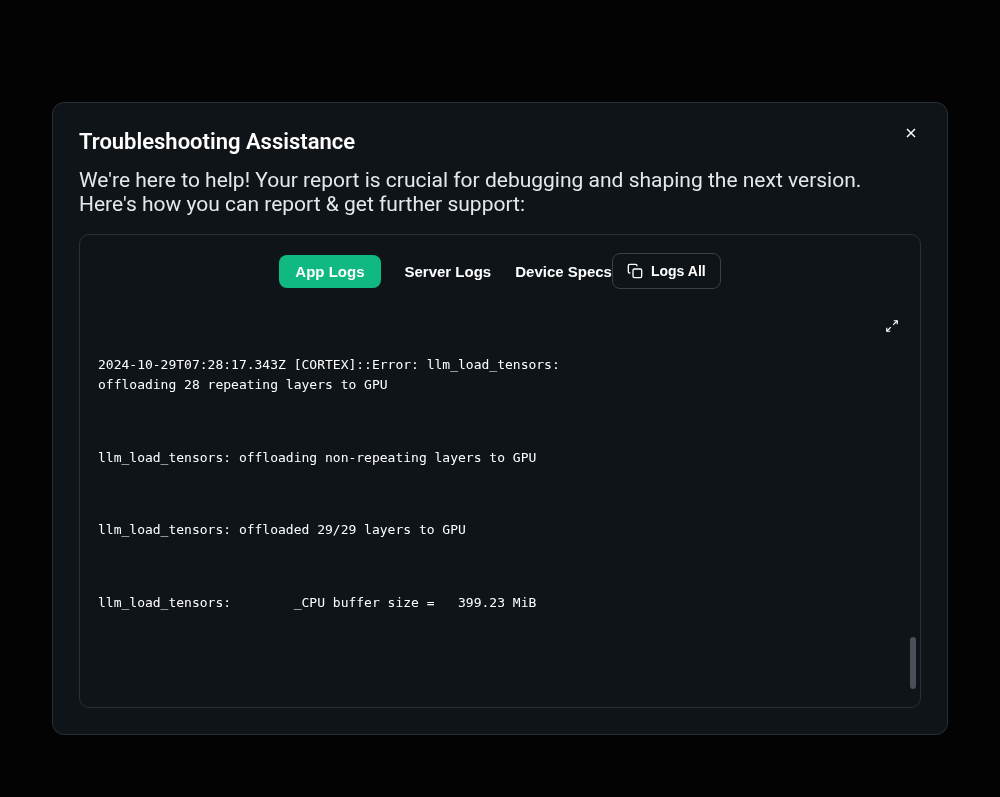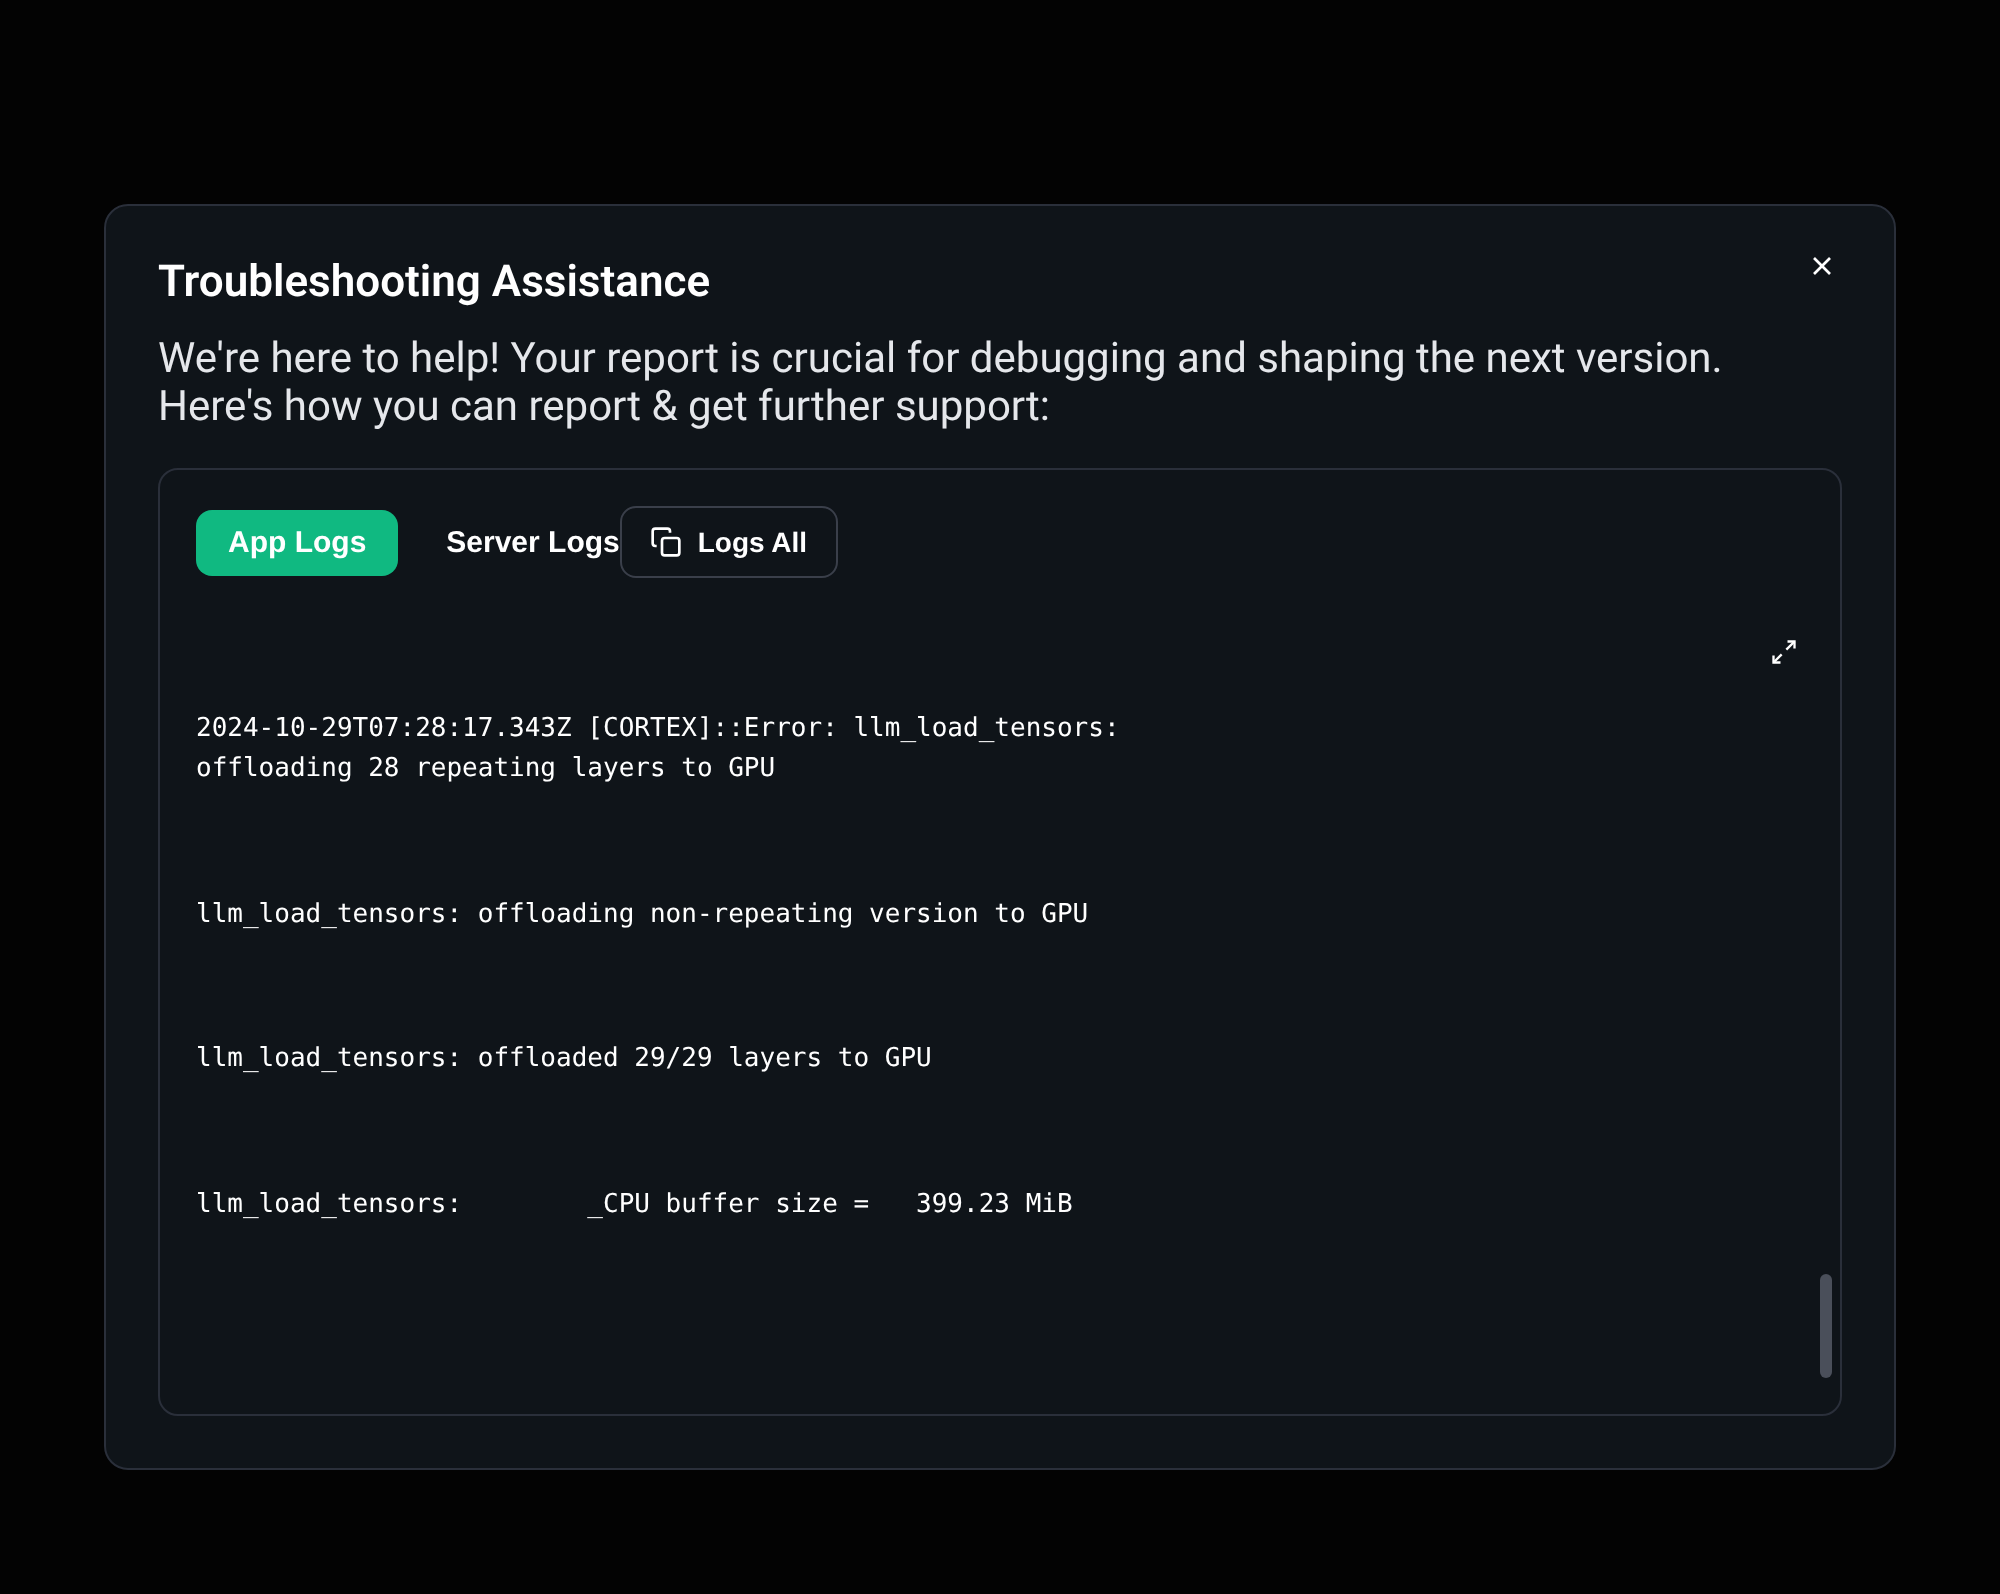--- a/index.html
+++ b/index.html
@@ -59,21 +59,21 @@
       font-size: 21px;
       margin-bottom: 18px;
     }
     .panel {
       border: 1px solid #2a2f3a;
       border-radius: 10px;
       overflow: hidden;
     }
     .toolbar {
       display: flex;
-      justify-content: flex-start;
+      justify-content: center;
       align-items: center;
       padding: 18px 18px 14px 18px;
     }
     .tabs {
       display: flex;
       gap: 24px;
       align-items: center;
     }
     .tab {
       background: none;
@@ -183,20 +183,21 @@
     </button>
   </div>
 
   <p class="modal-subtitle">We're here to help! Your report is crucial for debugging and shaping the next version. Here's how you can report &amp; get further support:</p>
 
   <div class="panel">
     <div class="toolbar">
       <div class="tabs">
         <button class="tab active">App Logs</button>
         <button class="tab">Server Logs</button>
+        <button class="tab">Device Specs</button>
       </div>
       <div class="actions">
         <button class="action-btn">
           <svg class="icon-svg" viewBox="0 0 24 24">
             <rect x="9" y="9" width="13" height="13" rx="2" ry="2"></rect>
             <path d="M5 15H4a2 2 0 0 1-2-2V4a2 2 0 0 1 2-2h9a2 2 0 0 1 2 2v1"></path>
           </svg>
           <span>Logs All</span>
         </button>
       </div>
@@ -206,21 +207,21 @@
       <button class="expand-btn">
         <svg class="icon-expand" viewBox="0 0 24 24" stroke="currentColor" fill="none" stroke-width="2">
           <polyline points="15 3 21 3 21 9"></polyline>
           <polyline points="9 21 3 21 3 15"></polyline>
           <line x1="21" y1="3" x2="14" y2="10"></line>
           <line x1="3" y1="21" x2="10" y2="14"></line>
         </svg>
       </button>
       <div class="log-content">
         <div class="log-line">2024-10-29T07:28:17.343Z [CORTEX]::Error: llm_load_tensors: offloading 28 repeating layers to GPU</div>
-        <div class="log-line">llm_load_tensors: offloading non-repeating version to GPU</div>
+        <div class="log-line">llm_load_tensors: offloading non-repeating layers to GPU</div>
         <div class="log-line">llm_load_tensors: offloaded 29/29 layers to GPU</div>
         <div class="log-line">llm_load_tensors:        _CPU buffer size =   399.23 MiB</div>
         
         
         
         
         
       </div>
       <div class="scrollbar-track">
         <div class="scrollbar-thumb"></div>

